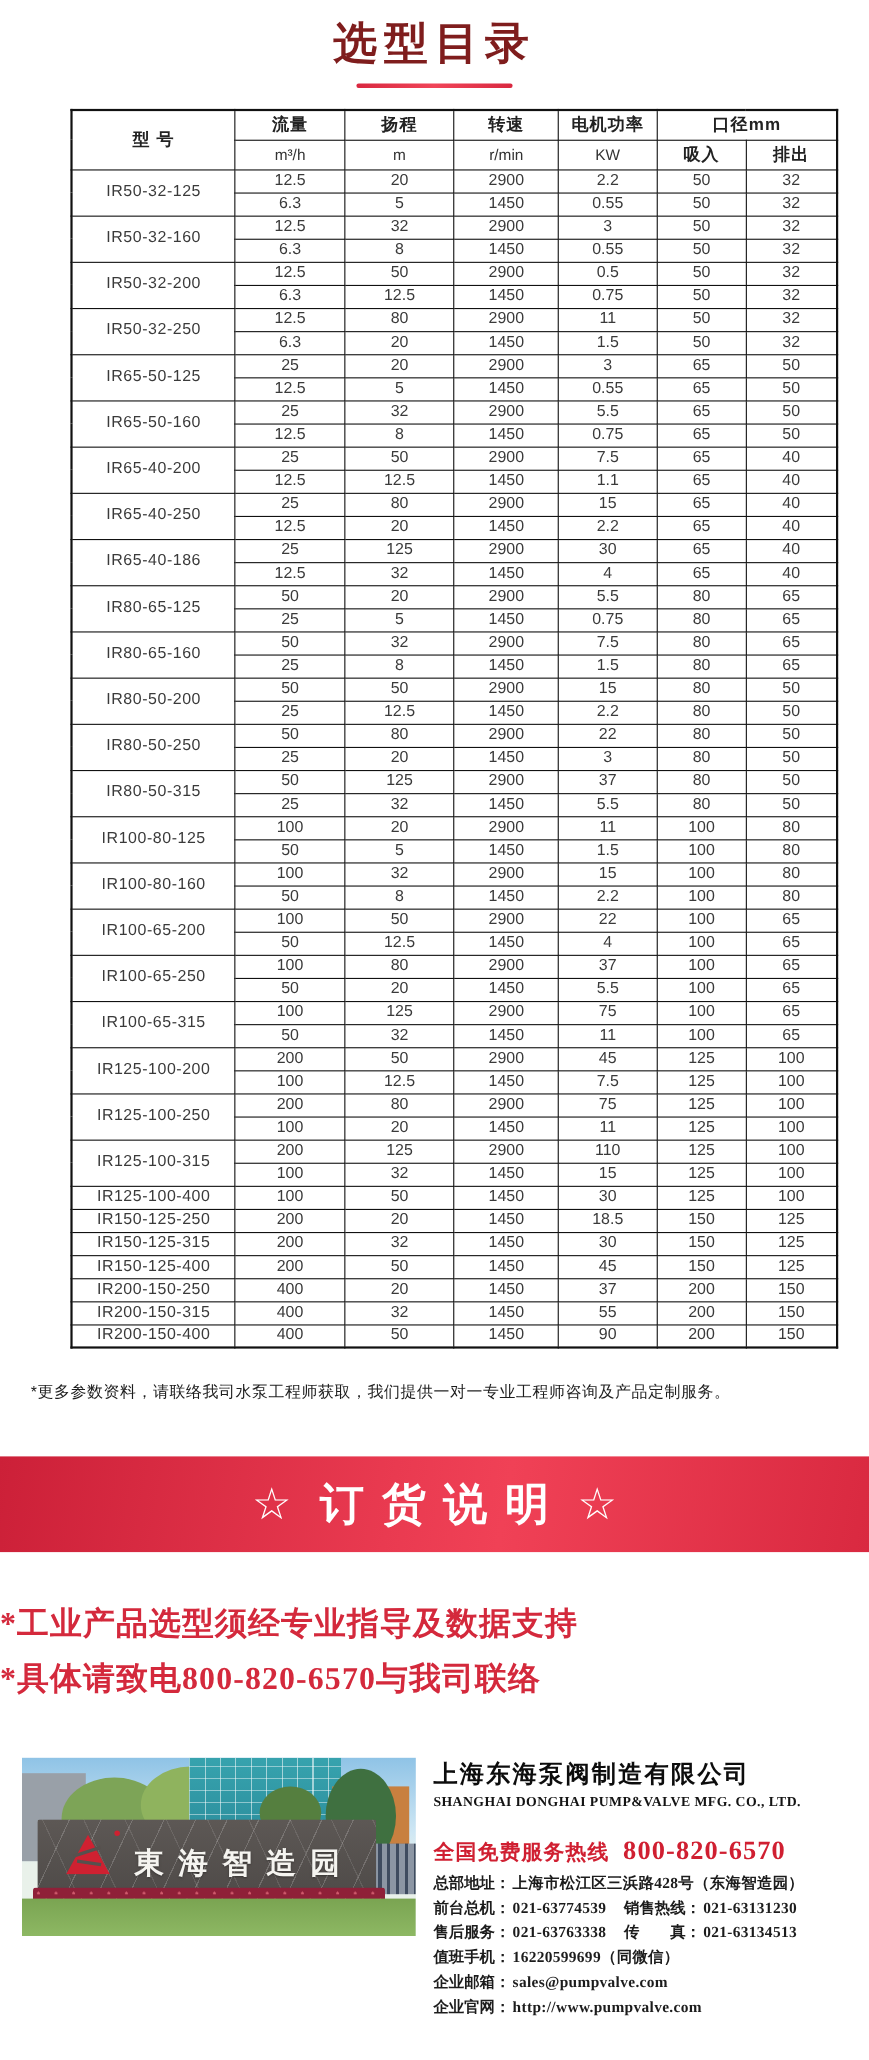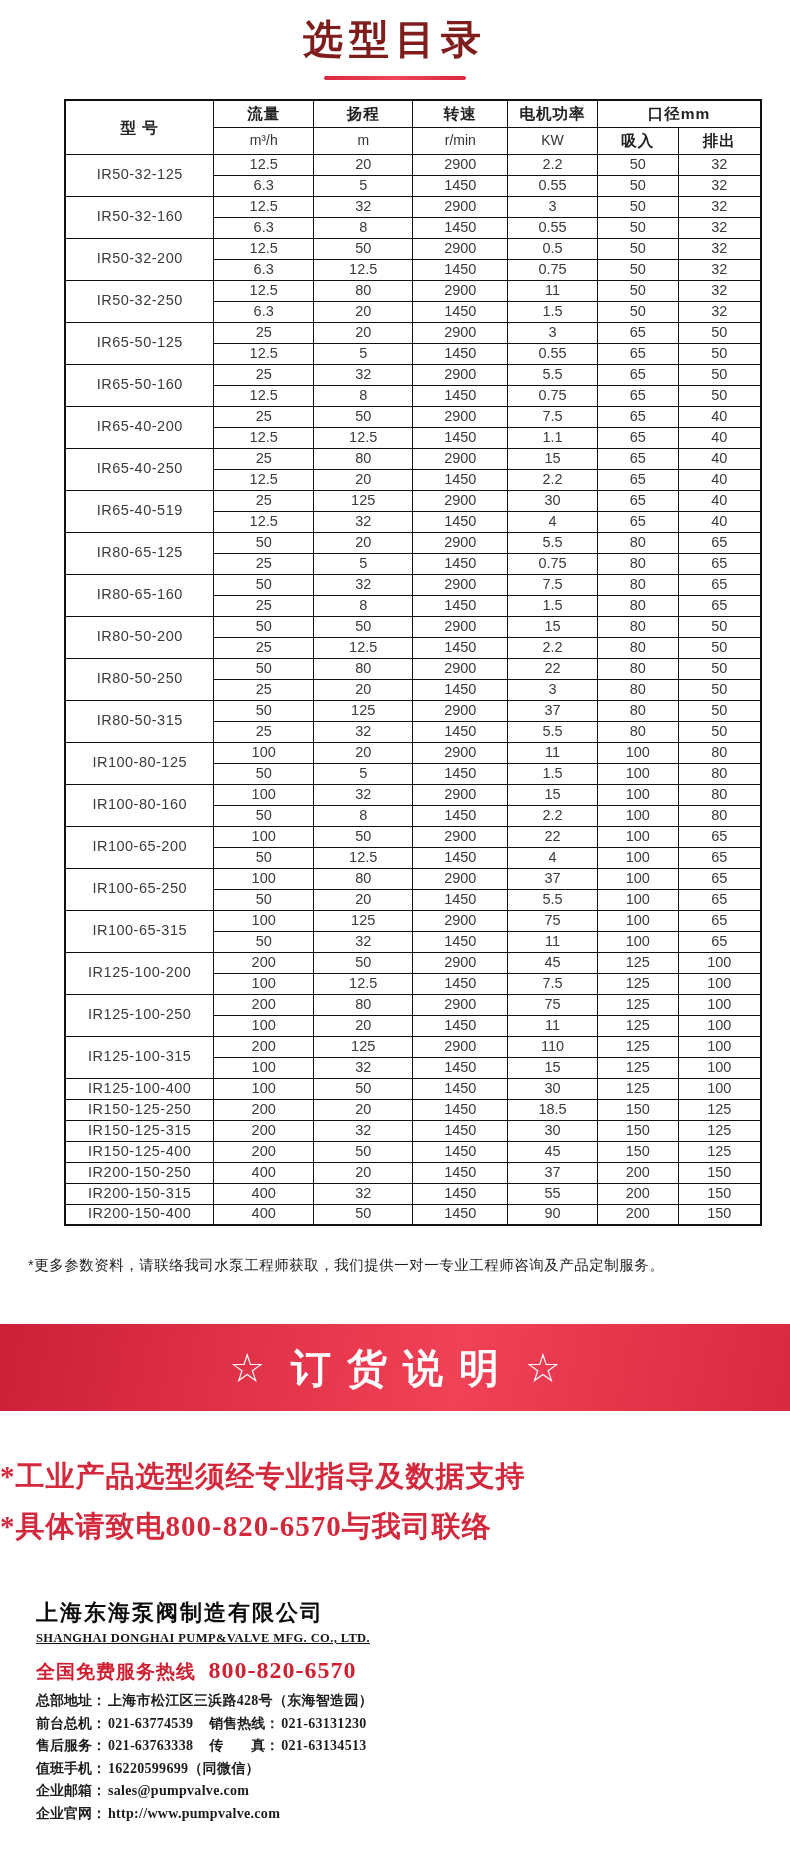--- a/index.html
+++ b/index.html
@@ -174,23 +174,22 @@
     white-space: nowrap;
   }
   .company-name-en {
     font-family: "Liberation Serif", "DejaVu Serif", serif;
     font-size: 12.5px;
     font-weight: 700;
     color: #141414;
     letter-spacing: .4px;
     margin-top: 3px;
     white-space: nowrap;
-    text-decoration: underline;
-  }
-  .hotline { margin-top: 11px; white-space: nowrap; }
+  }
+  .hotline { margin-top: 24px; white-space: nowrap; }
   .hotline .hotline-label {
     font-size: 19px; font-weight: 800; color: #d01f31; letter-spacing: 1px;
   }
   .hotline .hotline-number {
     font-family: "Liberation Serif", "DejaVu Serif", serif;
     font-size: 24px; font-weight: 800; color: #d01f31; margin-left: 8px; letter-spacing: 1px;
   }
   .contact-list { margin-top: 5px; }
   .contact-line {
     font-family: "Liberation Serif", "DejaVu Serif", serif;
@@ -371,21 +370,21 @@
         </tr>
         <tr>
           <td>12.5</td>
           <td>20</td>
           <td>1450</td>
           <td>2.2</td>
           <td>65</td>
           <td>40</td>
         </tr>
         <tr>
-          <td rowspan="2" class="model-cell">IR65-40-519</td>
+          <td rowspan="2" class="model-cell">IR65-40-186</td>
           <td>25</td>
           <td>125</td>
           <td>2900</td>
           <td>30</td>
           <td>65</td>
           <td>40</td>
         </tr>
         <tr>
           <td>12.5</td>
           <td>32</td>
@@ -690,20 +689,40 @@
   <span class="star">☆</span>
 </div>
 
 <div class="order-notes">
   <div class="note-line">*工业产品选型须经专业指导及数据支持</div>
   <div class="note-line">*具体请致电800-820-6570与我司联络</div>
 </div>
 
 <div class="bottom-wrap">
 
+  <div class="photo">
+    <div class="bld-left"></div>
+    <div class="tree t1"></div>
+    <div class="tree t2"></div>
+    <div class="bld-glass"></div>
+    <div class="tree t4"></div>
+    <div class="bld-orange"></div>
+    <div class="tree t3"></div>
+    <div class="gate"></div>
+    <div class="plant"></div>
+    <div class="wall">
+      <div class="logo"></div>
+      <div class="logo-cut1"></div>
+      <div class="logo-cut2"></div>
+      <div class="logo-dot"></div>
+      <div class="sign-text">東海智造园</div>
+    </div>
+    <div class="flowers"></div>
+    <div class="lawn"></div>
+  </div>
 
   <div class="company">
     <div class="company-name-cn">上海东海泵阀制造有限公司</div>
     <div class="company-name-en">SHANGHAI DONGHAI PUMP&amp;VALVE MFG. CO., LTD.</div>
     <div class="hotline">
       <span class="hotline-label">全国免费服务热线</span>
       <span class="hotline-number">800-820-6570</span>
     </div>
     <div class="contact-list">
         <div class="contact-line"><span class="c-label">总部地址：</span><span class="c-value">上海市松江区三浜路428号（东海智造园）</span></div>

